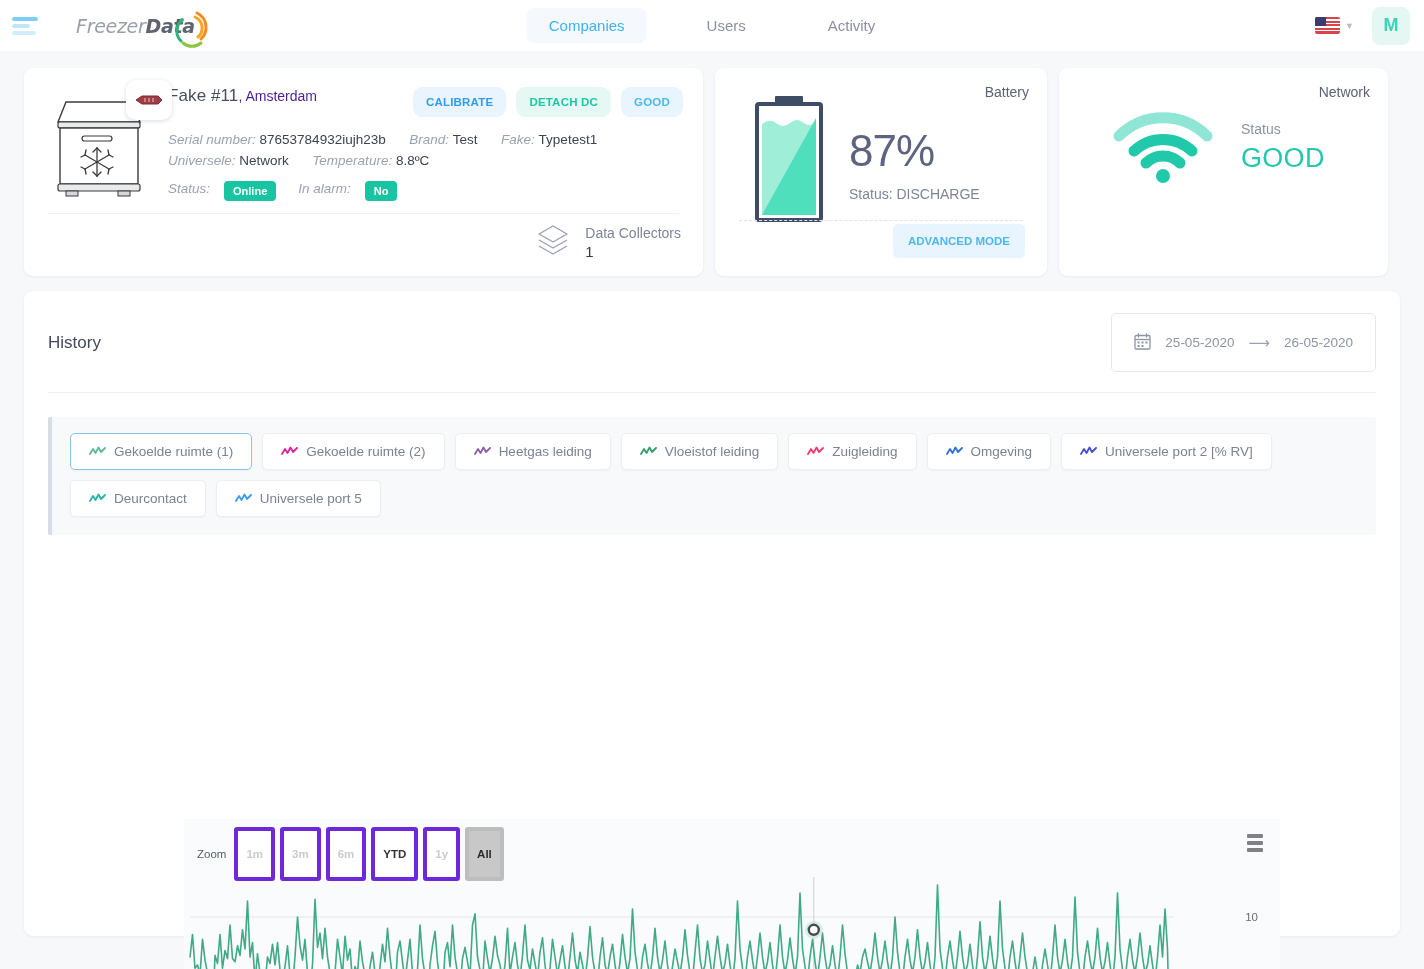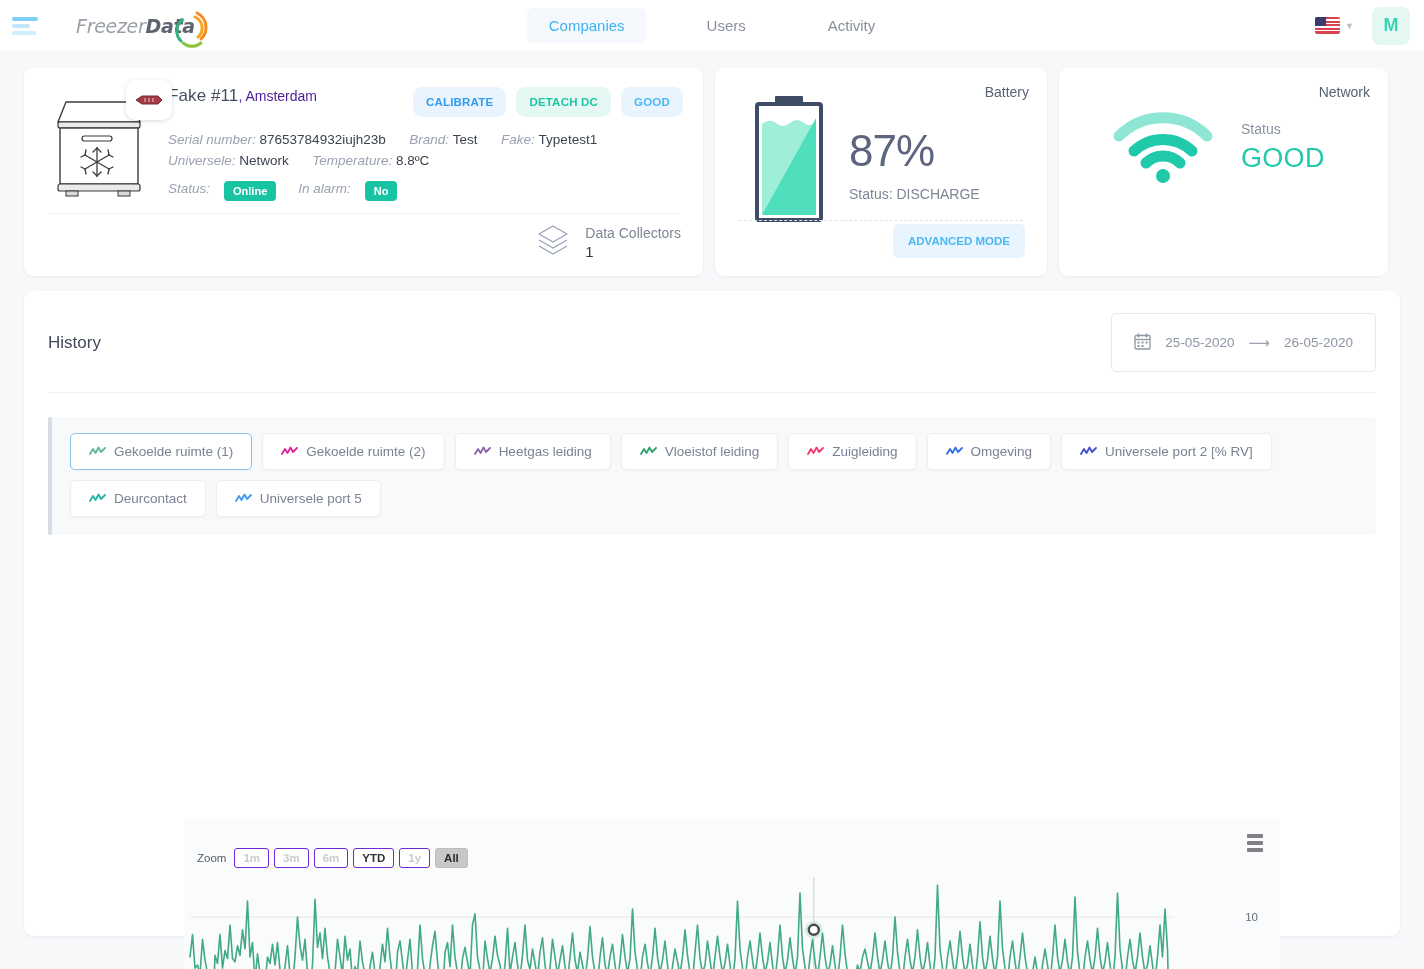--- a/index.html
+++ b/index.html
@@ -138,25 +138,25 @@
     box-shadow: 0 1px 2px rgba(40,50,80,.04);
   }
   .chip.sel { border: 1px solid #8cc3ea; }
   .chip svg { display: block; }
 
   
   .chart-wrap {
     position: absolute; left: 160px; top: 528px; width: 1096px; height: 388px;
     background: #fafbfc;
   }
-  .zoom-row { position: absolute; left: 13px; top: 29px; display: flex; align-items: center; gap: 5px; }
+  .zoom-row { position: absolute; left: 13px; top: 8px; display: flex; align-items: center; gap: 5px; }
   .zoom-lbl { font-size: 11.5px; color: #555c66; margin-right: 3px; }
   .zbtn {
-    font-size: 11.5px; font-weight: 700; padding: 3px 8px; border-radius: 3px;
-    border: 1px solid #6d28d9; background: #fff; color: #cbcbcb; cursor: pointer; min-width: 29px; text-align: center;
+    font-size: 11.5px; font-weight: 700; padding: 17px 8px; border-radius: 3px;
+    border: 4px solid #6d28d9; background: #fff; color: #cbcbcb; cursor: pointer; min-width: 29px; text-align: center;
   }
   .zbtn.enabled { color: #333; }
   .zbtn.active { background: #c8c8c8; color: #2b2b2b; border-color: #bdbdbd; }
   .ctxmenu { position: absolute; right: 14px; top: 12px; width: 22px; cursor: pointer;
     display: flex; flex-direction: column; gap: 3px; padding: 3px; }
   .ctxmenu i { height: 4px; border-radius: 1px; background: #7f8186; }
 
   .plot { position: absolute; left: 0; top: 48px; width: 1096px; height: 290px; }
   .ytick { position: absolute; right: 22px; font-size: 11.5px; color: #666c77; transform: translateY(-50%); }
 </style>

